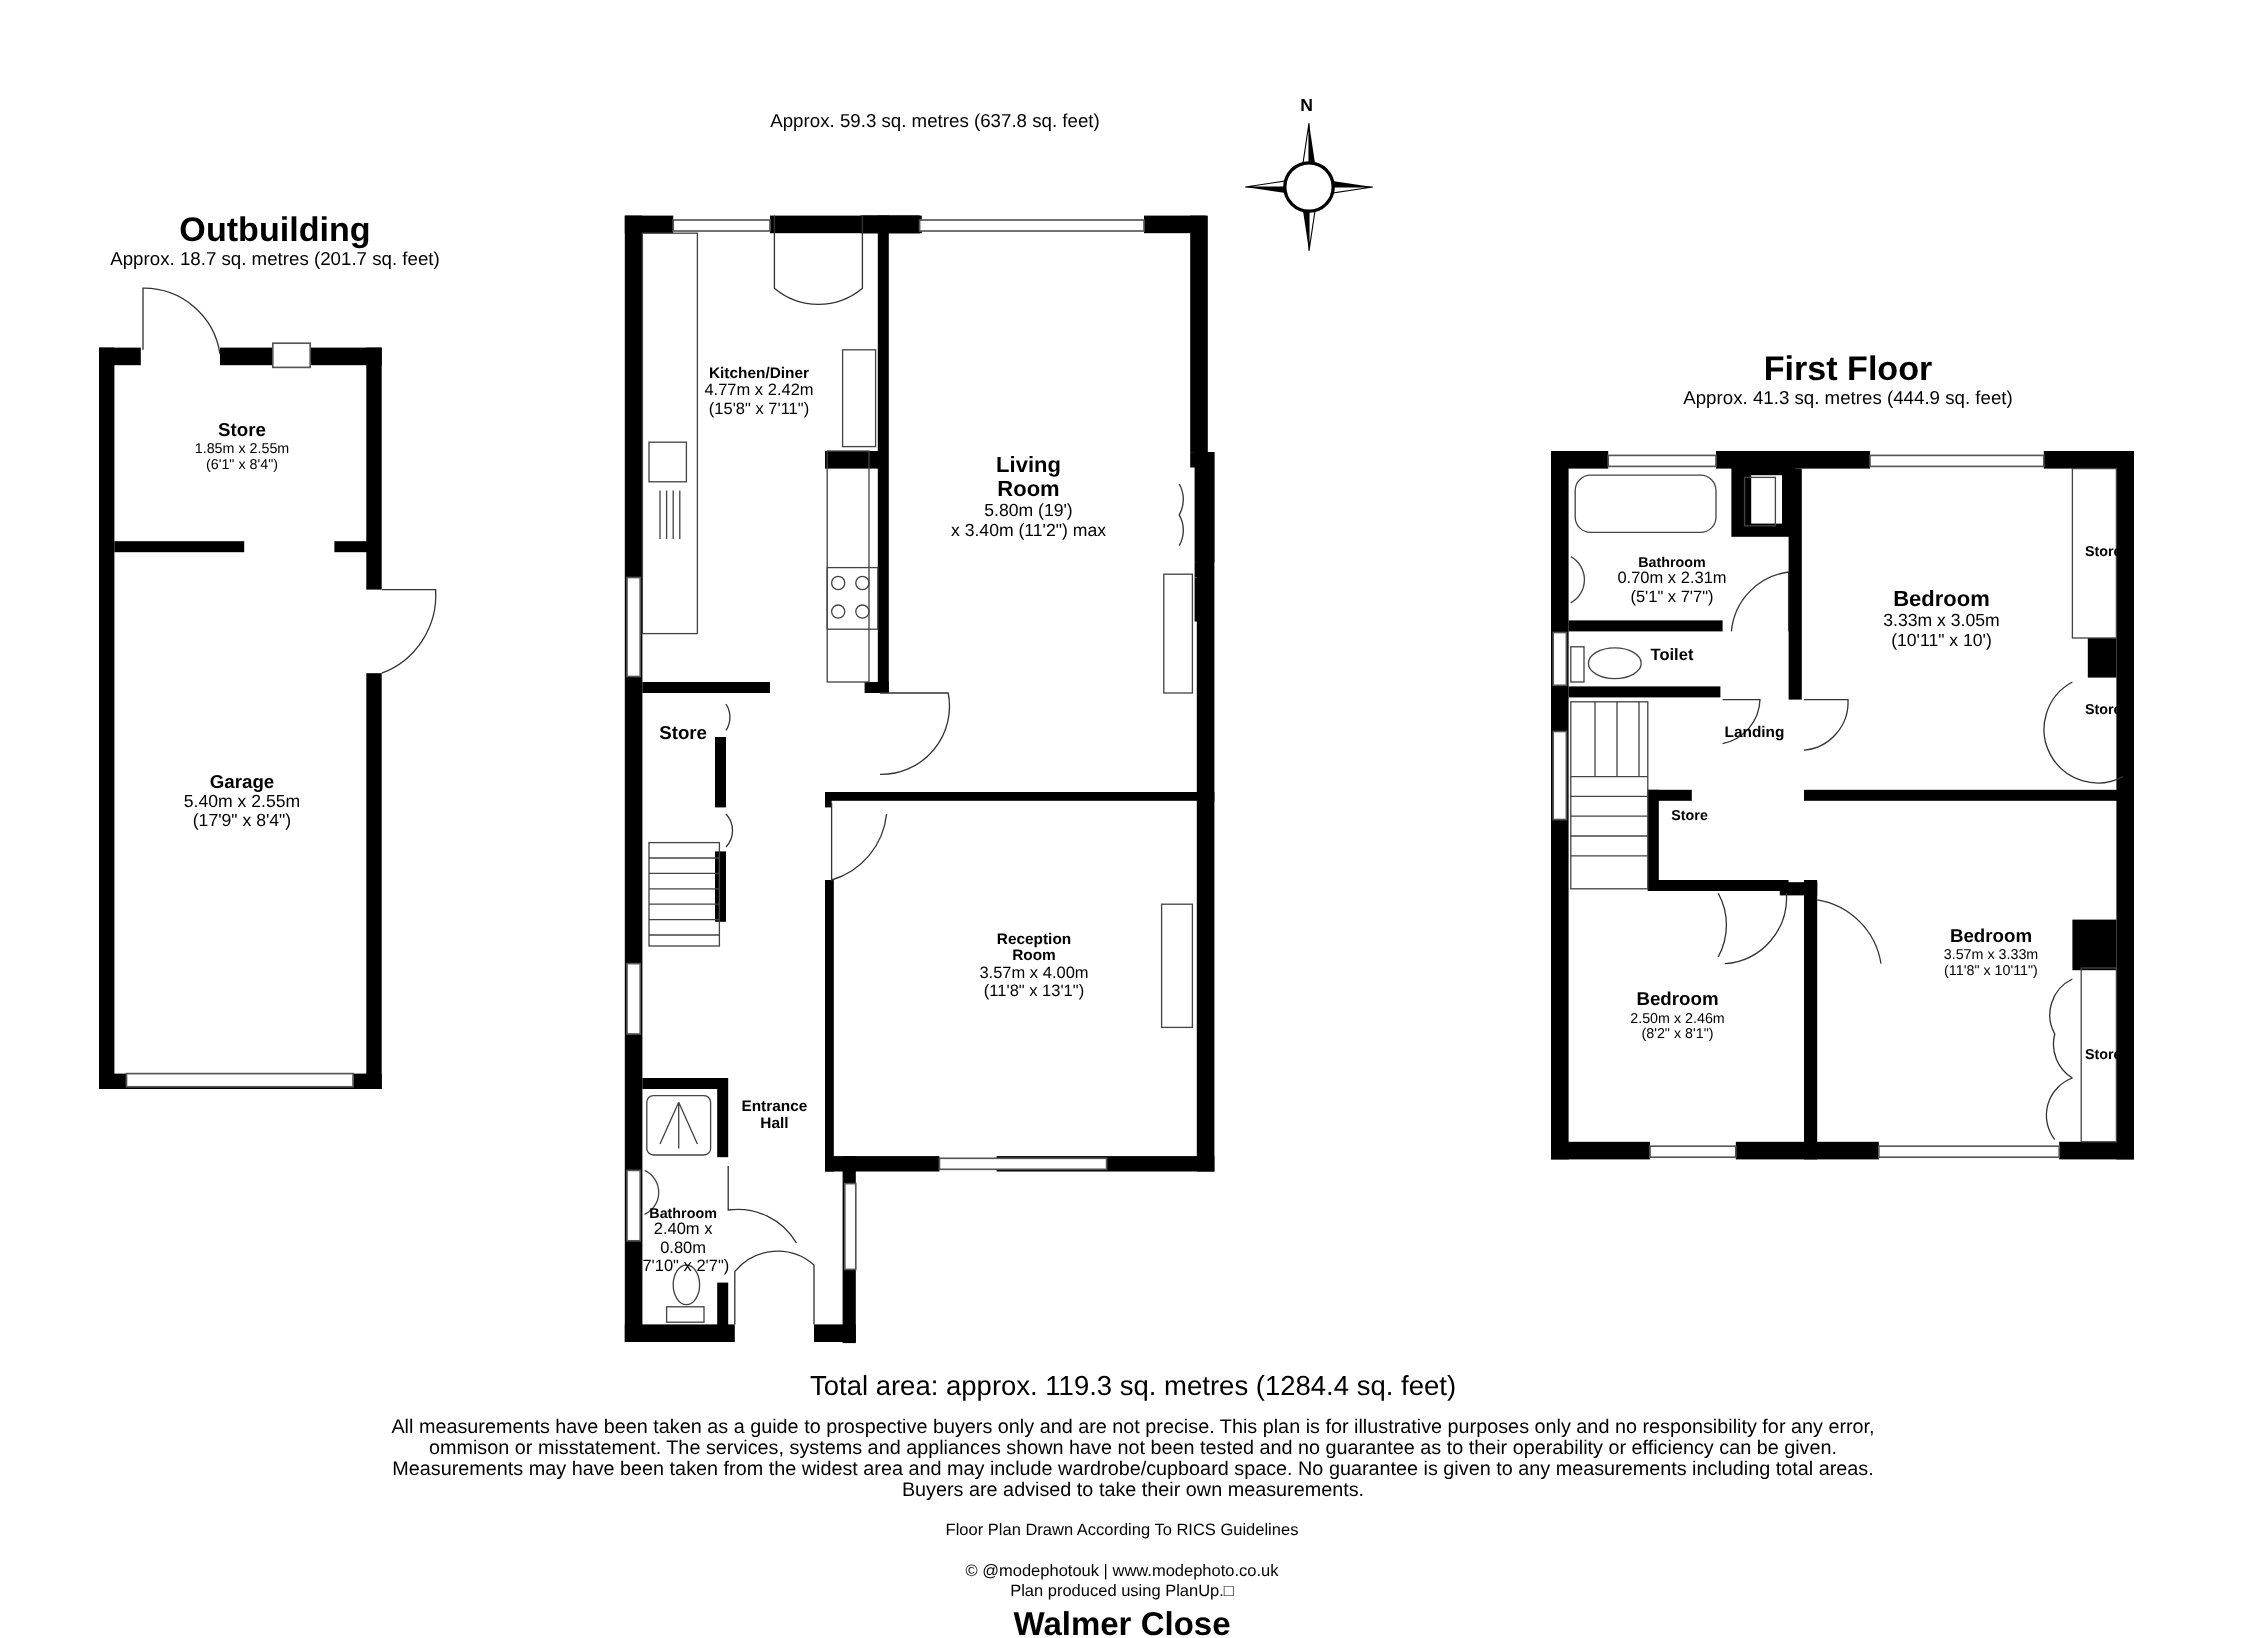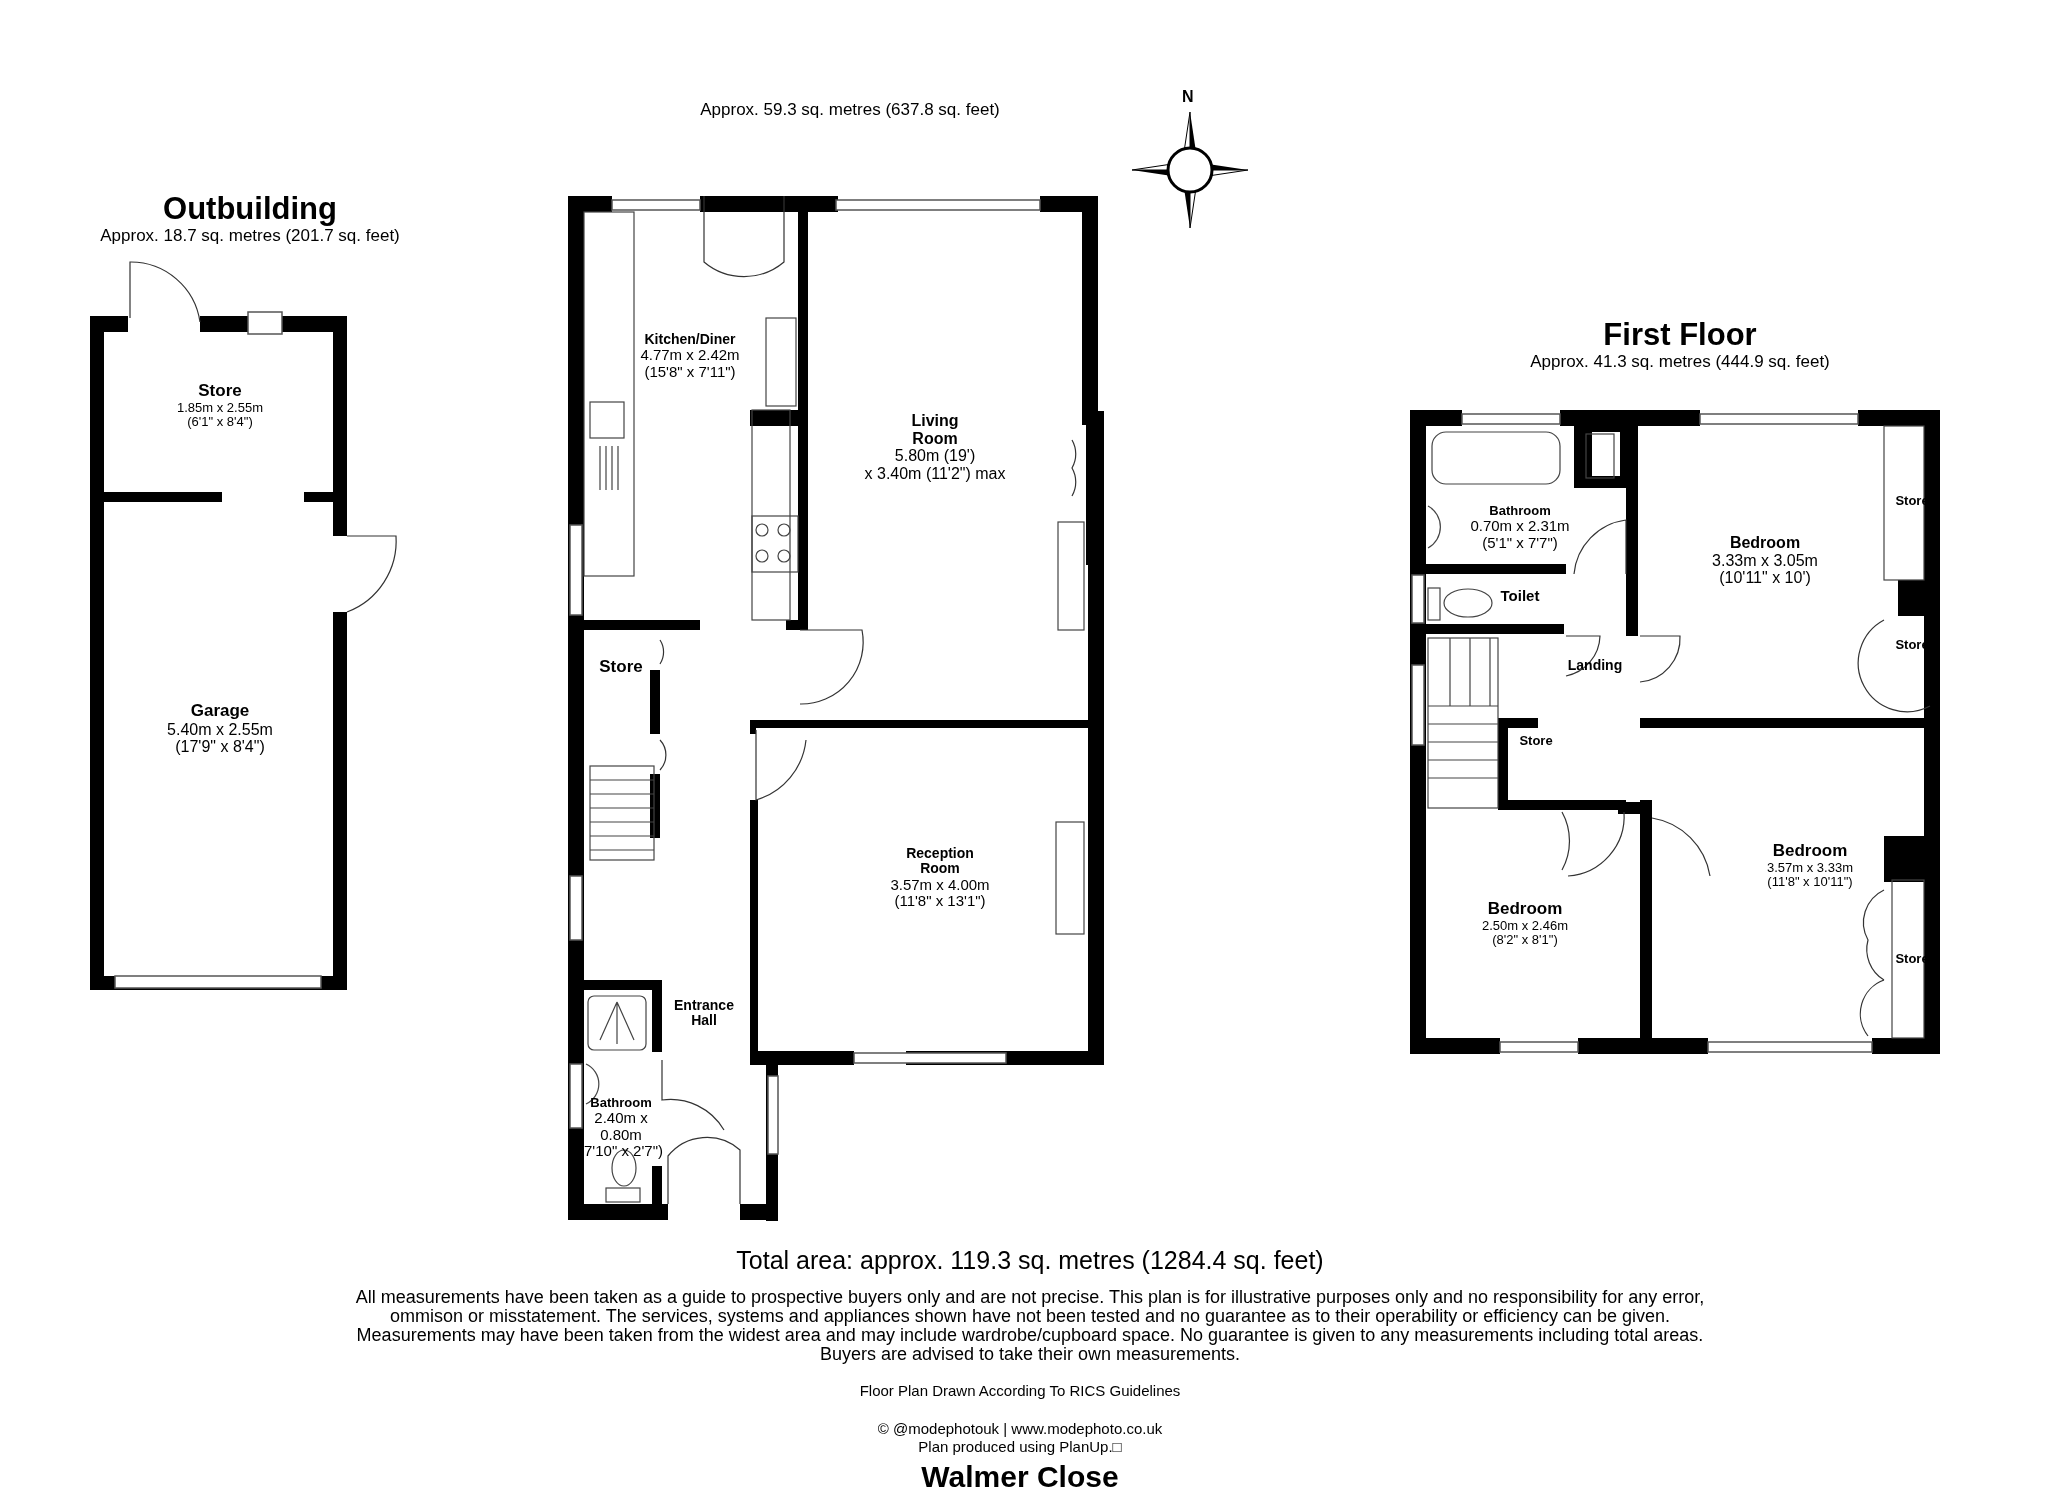--- a/index.html
+++ b/index.html
@@ -3,21 +3,21 @@
 <meta charset="utf-8">
 <style>
   html, body { margin:0; padding:0; background:#ffffff; }
   body { width:2048px; height:1489px; position:relative; overflow:hidden; font-family:"Liberation Sans", sans-serif; color:#000; }
   .abs { position:absolute; }
   .center { text-align:center; }
   .floor-title { font-weight:bold; font-size:31px; line-height:34px; }
   .floor-sub { font-size:17px; line-height:20px; }
   .room { position:absolute; text-align:center; line-height:1.1; }
   .room .rname { font-weight:bold; font-size:17px; display:block; }
-  .room .rname.lg { font-size:16px;text-align:center; }
+  .room .rname.lg { font-size:20px;text-align:center; }
   .room .rdim { font-size:13px; display:block; }
   .room .rdim.lg { font-size:16px; }
   .room .rdim.sm { font-size:15px; }
   svg.plan { position:absolute; left:0; top:0; }
   .footer-total { font-size:25px; }
   .disclaimer { font-size:18px; line-height:19px; }
   .small { font-size:15px; line-height:18px; }
   .walmer { font-weight:bold; font-size:30px; }
 </style>
 </head>

